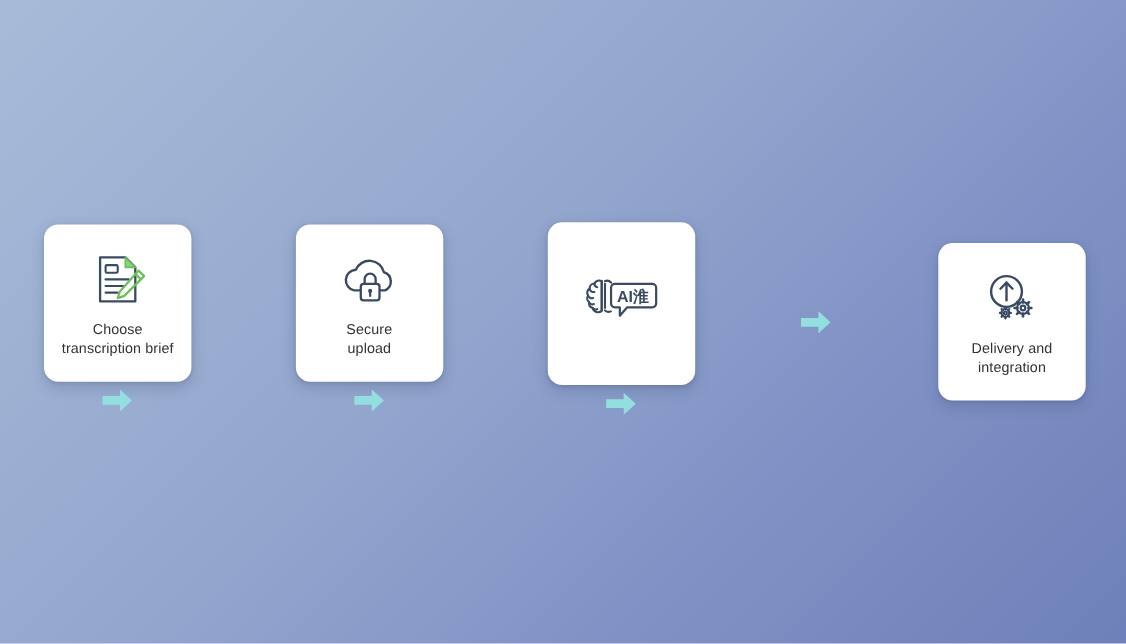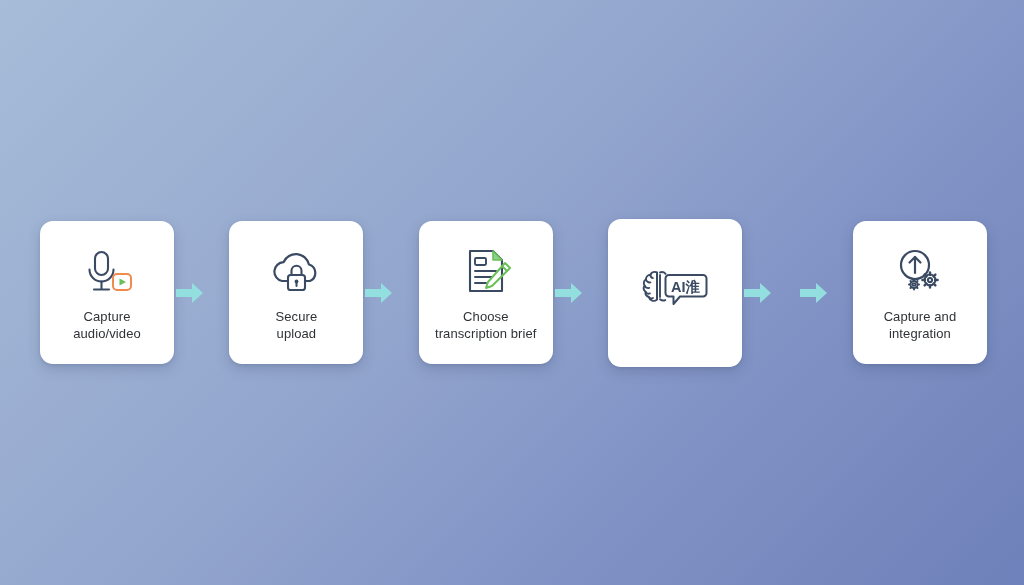--- a/index.html
+++ b/index.html
@@ -34,21 +34,21 @@
     width: 947px;
     height: 175px;
     display: flex;
     flex-direction: row;
     align-items: center;
     justify-content: space-between;
   }
 
   .step {
     display: flex;
-    flex-direction: row;
+    flex-direction: column;
     align-items: center;
   }
 
   .card {
     width: 134px;
     height: 143px;
     background: #ffffff;
     border-radius: 13px;
     box-shadow: 0 5px 13px rgba(52, 66, 100, 0.22),
                 0 1px 3px rgba(52, 66, 100, 0.14);
@@ -98,64 +98,20 @@
   }
   .arrow svg { display: block; }
 </style>
 </head>
 <body>
 
 <div id="canvas">
 
   <div id="flow">
 
-    <div class="step">
-      <div class="card">
-        <div class="icon-wrap">
-          <svg width="58" height="52" viewBox="0 0 58 52">
-            <g fill="none" stroke="#3b4a63" stroke-width="2.1" stroke-linecap="round" stroke-linejoin="round">
-              <rect x="17" y="6" width="13" height="23" rx="6.5"></rect>
-              <path d="M11.5 23.5a12 12 0 0 0 24 0"></path>
-              <line x1="23.5" y1="35.5" x2="23.5" y2="43"></line>
-              <line x1="16" y1="43.5" x2="31" y2="43.5"></line>
-            </g>
-            <rect x="35" y="28" width="18" height="16" rx="4" fill="#ffffff" stroke="#ef8b4d" stroke-width="2"></rect>
-            <path d="M41.5 32.5 L48 36 L41.5 39.5 Z" fill="#6bbf59"></path>
-          </svg>
-        </div>
-        <div class="card-label">Capture
-audio/video</div>
-      </div>
-      <div class="arrow">
-        <svg width="28" height="24" viewBox="0 0 28 24">
-          <path d="M0 8 H16 V2 L27 12 L16 22 V16 H0 Z" fill="#93dfe0"></path>
-        </svg>
-      </div>
-    </div>
-
-    <div class="step">
-      <div class="card">
-        <div class="icon-wrap">
-          <svg width="58" height="50" viewBox="0 0 58 50">
-            <path d="M15 34 A9.5 9.5 0 0 1 16.5 15.2 A13.5 13.5 0 0 1 42 17.5 A8.8 8.8 0 0 1 43 34 Z" fill="none" stroke="#3b4a63" stroke-width="2.2" stroke-linejoin="round"></path>
-            <rect x="21" y="28" width="17" height="15" rx="2.6" fill="#ffffff" stroke="#3b4a63" stroke-width="2.1"></rect>
-            <path d="M24.5 28 v-4.2 a5 5 0 0 1 10 0 V28" fill="none" stroke="#3b4a63" stroke-width="2.1"></path>
-            <circle cx="29.5" cy="34.5" r="1.9" fill="#3b4a63"></circle>
-            <line x1="29.5" y1="35.5" x2="29.5" y2="39" stroke="#3b4a63" stroke-width="2" stroke-linecap="round"></line>
-          </svg>
-        </div>
-        <div class="card-label">Secure
-upload</div>
-      </div>
-      <div class="arrow">
-        <svg width="28" height="24" viewBox="0 0 28 24">
-          <path d="M0 8 H16 V2 L27 12 L16 22 V16 H0 Z" fill="#93dfe0"></path>
-        </svg>
-      </div>
-    </div>
 
     <div class="step">
       <div class="card">
         <div class="icon-wrap">
           <svg width="56" height="52" viewBox="0 0 56 52">
             <path d="M12 5 H35 L44 14 V45 H12 Z" fill="#ffffff" stroke="#3b4a63" stroke-width="2.1" stroke-linejoin="round"></path>
             <path d="M35 5 L44 14 H35 Z" fill="#8fd08a" stroke="#6bbf59" stroke-width="1.6" stroke-linejoin="round"></path>
             <rect x="17" y="12" width="11" height="7" rx="1.2" fill="none" stroke="#3b4a63" stroke-width="1.9"></rect>
             <g stroke="#3b4a63" stroke-width="2" stroke-linecap="round">
               <line x1="17" y1="25" x2="38" y2="25"></line>
@@ -163,20 +119,41 @@
               <line x1="17" y1="37" x2="28" y2="37"></line>
             </g>
             <g stroke="#6bbf59" stroke-width="2" fill="none" stroke-linejoin="round" stroke-linecap="round">
               <path d="M47 17 L52 22 L34 40 L28 42 L30 36 Z"></path>
               <line x1="44" y1="20" x2="49" y2="25"></line>
             </g>
           </svg>
         </div>
         <div class="card-label">Choose
 transcription brief</div>
+      </div>
+      <div class="arrow">
+        <svg width="28" height="24" viewBox="0 0 28 24">
+          <path d="M0 8 H16 V2 L27 12 L16 22 V16 H0 Z" fill="#93dfe0"></path>
+        </svg>
+      </div>
+    </div>
+
+    <div class="step">
+      <div class="card">
+        <div class="icon-wrap">
+          <svg width="58" height="50" viewBox="0 0 58 50">
+            <path d="M15 34 A9.5 9.5 0 0 1 16.5 15.2 A13.5 13.5 0 0 1 42 17.5 A8.8 8.8 0 0 1 43 34 Z" fill="none" stroke="#3b4a63" stroke-width="2.2" stroke-linejoin="round"></path>
+            <rect x="21" y="28" width="17" height="15" rx="2.6" fill="#ffffff" stroke="#3b4a63" stroke-width="2.1"></rect>
+            <path d="M24.5 28 v-4.2 a5 5 0 0 1 10 0 V28" fill="none" stroke="#3b4a63" stroke-width="2.1"></path>
+            <circle cx="29.5" cy="34.5" r="1.9" fill="#3b4a63"></circle>
+            <line x1="29.5" y1="35.5" x2="29.5" y2="39" stroke="#3b4a63" stroke-width="2" stroke-linecap="round"></line>
+          </svg>
+        </div>
+        <div class="card-label">Secure
+upload</div>
       </div>
       <div class="arrow">
         <svg width="28" height="24" viewBox="0 0 28 24">
           <path d="M0 8 H16 V2 L27 12 L16 22 V16 H0 Z" fill="#93dfe0"></path>
         </svg>
       </div>
     </div>
 
     <div class="step">
       <div class="card tall">
@@ -246,19 +223,19 @@
                 <line x1="18" y1="38.5" x2="19.7" y2="38.5"></line>
                 <line x1="26.3" y1="38.5" x2="28" y2="38.5"></line>
                 <line x1="19.5" y1="35" x2="20.7" y2="36.2"></line>
                 <line x1="25.3" y1="40.8" x2="26.5" y2="42"></line>
                 <line x1="26.5" y1="35" x2="25.3" y2="36.2"></line>
                 <line x1="20.7" y1="40.8" x2="19.5" y2="42"></line>
               </g>
             </g>
           </svg>
         </div>
-        <div class="card-label">Capture and
+        <div class="card-label">Delivery and
 integration</div>
       </div>
     </div>
 
   </div>
 </div>
 
 </body></html>

